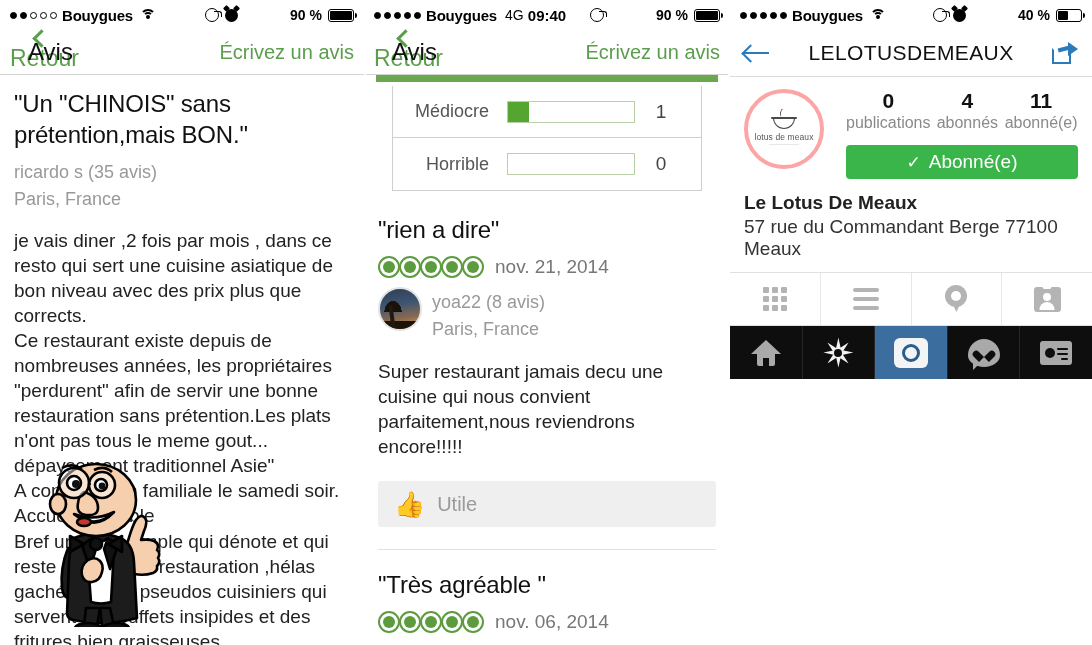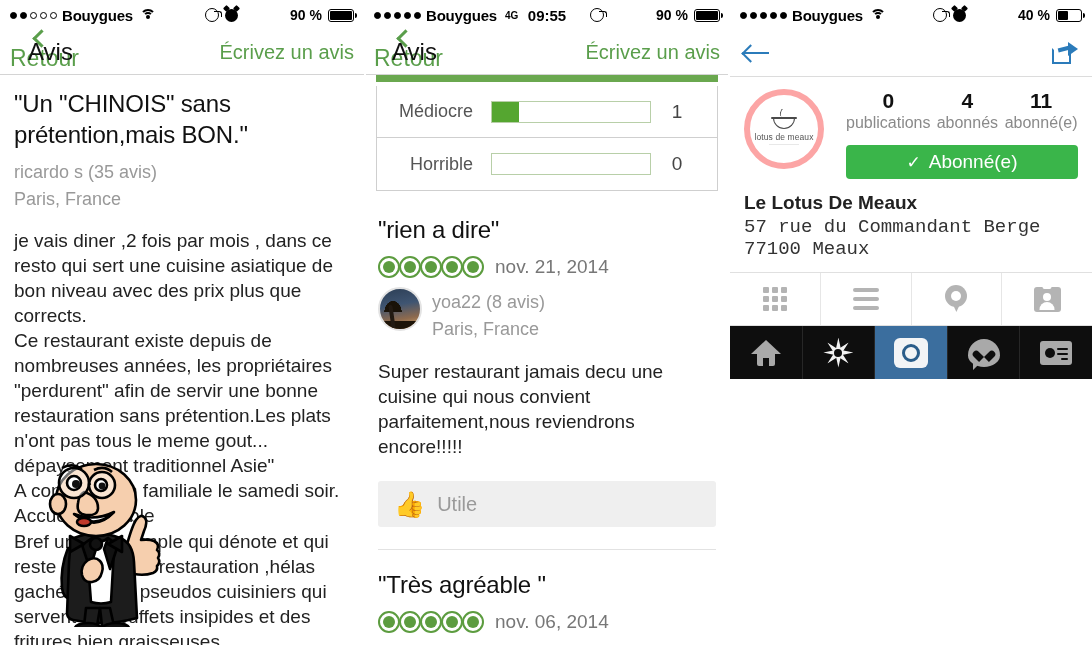--- a/index.html
+++ b/index.html
@@ -28,21 +28,21 @@
   .dot { width: 7px; height: 7px; border-radius: 50%; border: 1.4px solid #000; }
   .dot.full { background: #000; }
   .carrier { font-size: 15px; font-weight: bold; letter-spacing: -0.2px; }
   .wifi-ico { display: inline-block; width: 16px; height: 13px; position: relative; margin-left: 2px; }
   .wifi-ico i { position: absolute; left: 50%; transform: translateX(-50%); border: 2px solid #000;
      border-bottom-color: transparent; border-left-color: transparent; border-right-color: transparent;
      border-radius: 50%; }
   .wifi-ico i:nth-child(1) { width: 16px; height: 16px; top: 0px; }
   .wifi-ico i:nth-child(2) { width: 10px; height: 10px; top: 3px; }
   .wifi-ico i:nth-child(3) { width: 4px; height: 4px; top: 6px; background:#000; border-radius:50%; border:none; }
-  .net-label { font-size: 10px; font-weight: bold; margin-left: 3px; }
+  .net-label { font-size: 14px; font-weight: normal; margin-left: 3px; }
   .sb-time {
     position: absolute; left: 0; right: 0; text-align: center;
     font-size: 15px; font-weight: bold; letter-spacing: 0px;
   }
   .sb-right { margin-left: auto; display: flex; align-items: center; gap: 6px; z-index: 2; }
   .lock-ico { width: 14px; height: 14px; position: relative; }
   .lock-ico::before { content: ""; position: absolute; inset: 0; border: 1.6px solid #000; border-radius: 50%; }
   .lock-ico::after { content: ""; position: absolute; left: 9px; top: 3px; width: 7px; height: 5px;
      border: 1.6px solid #000; border-left: none; border-bottom: none; border-radius: 0 3px 0 0; }
   .alarm-ico { width: 13px; height: 13px; border-radius: 50%; background: #000; position: relative; }
@@ -96,21 +96,21 @@
 
   .utile-btn {
     margin: 22px 14px 0 14px; height: 46px; background: #efefef; border-radius: 3px;
     display: flex; align-items: center; padding: 0 16px; gap: 12px; cursor: pointer;
   }
   .thumb-ico { font-size: 25px; color: #8f8f8f; line-height: 1; }
   .utile-label { font-size: 20px; color: #9a9a9a; }
   .rev-divider { height: 1px; background: #e2e2e2; margin: 22px 14px 0 14px; }
 
   
-  .histo { margin: 0 12px; border: 1px solid #cfcfcf; border-top: none; background: #fff; }
+  .histo { margin: 0 28px; border: 1px solid #cfcfcf; border-top: none; background: #fff; }
   .histo-top-green { height: 7px; background: #6aa84f; margin: 0 12px; }
   .histo-top-green2 { height: 4px; background: #fff; margin: 0 12px; }
   .histo-row { display: flex; align-items: center; height: 52px; padding: 0 14px;
      border-bottom: 1px solid #cfcfcf; }
   .histo-row:last-child { border-bottom: none; }
   .histo-label { width: 100px; font-size: 18px; color: #555; text-align: right; padding-right: 18px; }
   .histo-bar { flex: 1; height: 22px; border: 1px solid #b8cfa8; background: #fff; position: relative; }
   .histo-bar .fill { position: absolute; left: 0; top: 0; bottom: 0; background: #55a630; }
   .histo-count { width: 52px; text-align: center; font-size: 19px; color: #444; }
 
@@ -127,21 +127,21 @@
   .ig-share .box { position: absolute; left: 0; bottom: 0; width: 19px; height: 16px;
     border: 2.2px solid #2b7bba; border-top-color: transparent; }
   .ig-share .arrow { position: absolute; right: 0; top: 0; width: 0; height: 0;
     border-left: 10px solid #2b7bba; border-top: 7px solid transparent; border-bottom: 7px solid transparent; }
   .ig-share .stem { position: absolute; right: 8px; top: 5px; width: 12px; height: 4px; background: #2b7bba;
     transform: rotate(-14deg); }
   .ig-nav-line { height: 1px; background: #dcdcdc; }
 
   .ig-head { display: flex; padding: 12px 14px 0 14px; }
   .ig-avatar {
-    width: 80px; height: 80px; border-radius: 50%; border: 6px solid #fca5a5;
+    width: 80px; height: 80px; border-radius: 50%; border: 4px solid #fca5a5;
     display: flex; flex-direction: column; align-items: center; justify-content: center;
     flex: 0 0 80px; background: #fff;
   }
   .bowl-ico { width: 26px; height: 15px; position: relative; margin-bottom: 3px; }
   .bowl-ico .bowl { position: absolute; left: 2px; bottom: 0; width: 22px; height: 11px;
     border: 1.6px solid #4a4a4a; border-top: none; border-radius: 0 0 11px 11px; }
   .bowl-ico .lid { position: absolute; left: 0; bottom: 10px; width: 26px; height: 2px; background: #4a4a4a; border-radius: 1px; }
   .bowl-ico .steam { position: absolute; left: 9px; bottom: 12px; width: 7px; height: 8px;
     border-left: 1.6px solid #4a4a4a; border-radius: 40% 0 0 40%; transform: rotate(12deg); }
   .avatar-word { font-size: 8.5px; color: #555; letter-spacing: 0.1px; white-space: nowrap; }
@@ -153,21 +153,21 @@
   .ig-stat .num { font-size: 21px; font-weight: bold; color: #111; line-height: 1.1; }
   .ig-stat .lab { font-size: 16px; color: #8a8a8a; margin-top: 2px; }
   .ig-follow {
     margin-top: 13px; height: 34px; background: #3ab54a; border-radius: 4px;
     display: flex; align-items: center; justify-content: center; gap: 8px; cursor: pointer;
   }
   .ig-follow .check { color: #fff; font-size: 17px; line-height: 1; }
   .ig-follow .txt { color: #fff; font-size: 19px; }
 
   .ig-name { font-size: 19px; color: #222; font-weight: bold; padding: 13px 14px 0 14px; }
-  .ig-addr { font-size: 19px; color: #333; padding: 2px 14px 12px 14px; font-family: Liberation Mono, monospace; }
+  .ig-addr { font-size: 19px; color: #333; padding: 2px 14px 12px 14px; }
   .ig-tabs { display: flex; border-top: 1px solid #e0e0e0; border-bottom: 1px solid #e0e0e0; height: 54px; }
   .ig-tab { flex: 1; display: flex; align-items: center; justify-content: center;
     border-right: 1px solid #e6e6e6; cursor: pointer; }
   .ig-tab:last-child { border-right: none; }
 
   .grid-ico { display: grid; grid-template-columns: repeat(3, 6px); grid-template-rows: repeat(3, 6px); gap: 3px; }
   .grid-ico span { background: #b4b4b4; border-radius: 1px; }
   .list-ico { width: 26px; }
   .list-ico span { display: block; height: 4px; background: #b4b4b4; border-radius: 2px; margin-bottom: 5px; }
   .list-ico span:last-child { margin-bottom: 0; }
@@ -346,21 +346,21 @@
         <div class="dots">
           <span class="dot full"></span>
             <span class="dot full"></span>
             <span class="dot full"></span>
             <span class="dot full"></span>
             <span class="dot full"></span>
         </div>
         <span class="carrier">Bouygues</span>
         <span class="net-label">4G</span>
       </div>
-      <div class="sb-time">09:55</div>
+      <div class="sb-time">09:40</div>
       <div class="sb-right">
         <span class="lock-ico"></span>
         <span class="batt-pct">90 %</span>
         <span class="batt">
             <span class="fill" style="width:90%"></span>
           </span>
       </div>
     </div>
 
     <div class="ta-nav">
@@ -464,20 +464,21 @@
           <span class="alarm-ico"></span>
           <span class="batt-pct">40 %</span>
           <span class="batt">
               <span class="fill" style="width:40%"></span>
             </span>
         </div>
       </div>
 
       <div class="ig-nav">
         <div class="ig-back"></div>
+        <div class="ig-title">LELOTUSDEMEAUX</div>
         <div class="ig-share">
           <span class="box"></span>
             <span class="stem"></span>
             <span class="arrow"></span>
         </div>
       </div>
       <div class="ig-nav-line"></div>
 
       <div class="ig-head">
         <div class="ig-avatar">

